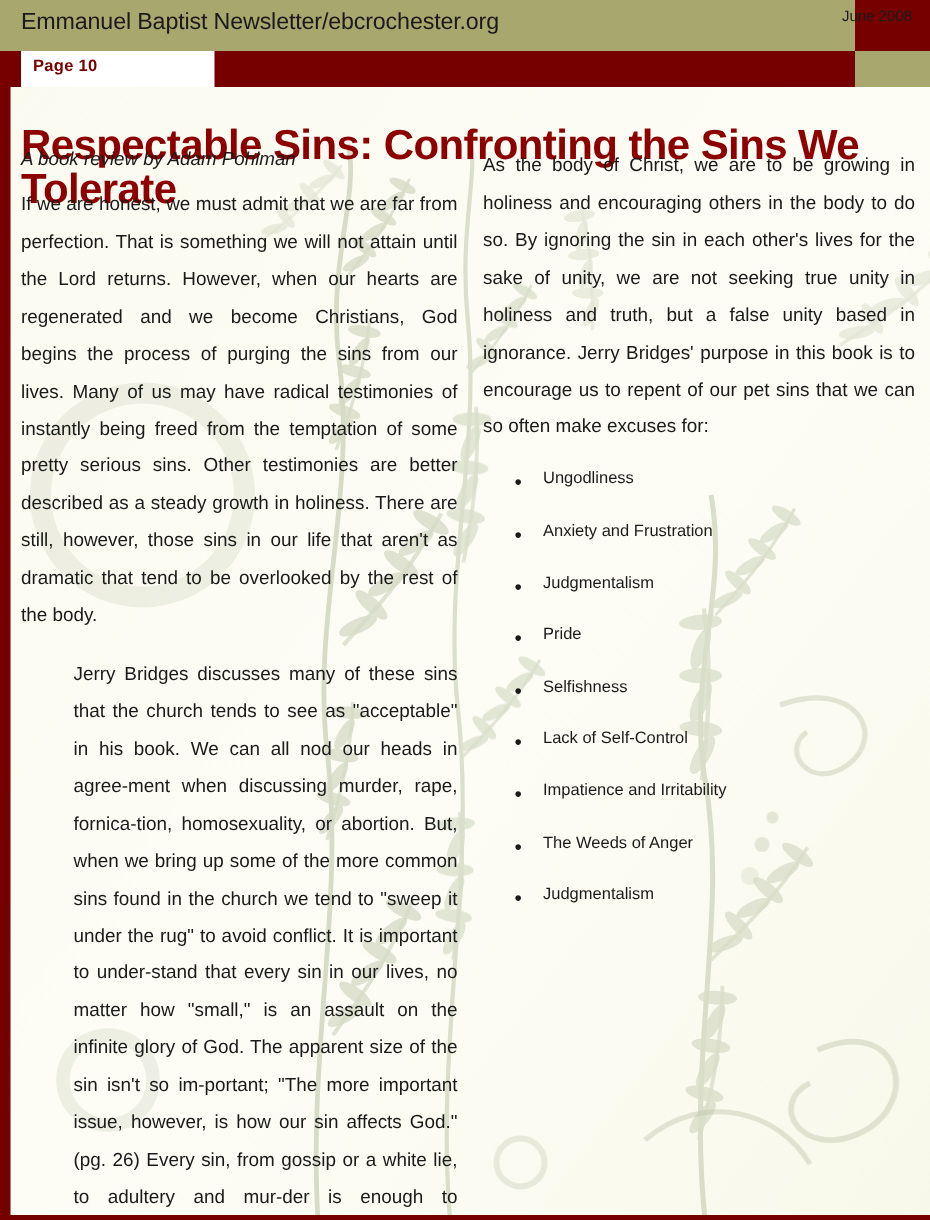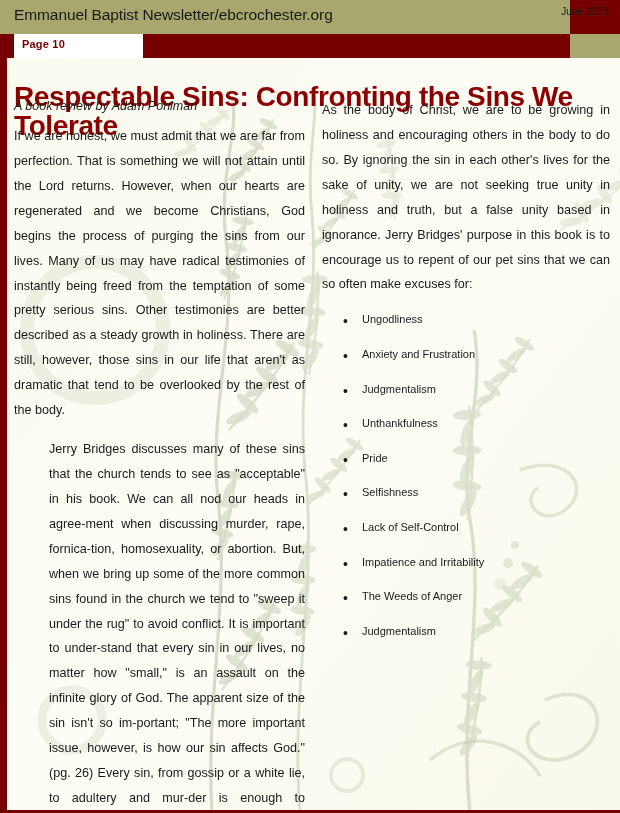--- a/index.html
+++ b/index.html
@@ -286,21 +286,20 @@
     <p>If we are honest, we must admit that we are far from perfection. That is something we will not attain until the Lord returns. However, when our hearts are regenerated and we become Christians, God begins the process of purging the sins from our lives. Many of us may have radical testimonies of instantly being freed from the temptation of some pretty serious sins. Other testimonies are better described as a steady growth in holiness. There are still, however, those sins in our life that aren't as dramatic that tend to be overlooked by the rest of the body.</p>
     <p>Jerry Bridges discusses many of these sins that the church tends to see as "acceptable" in his book. We can all nod our heads in agree-ment when discussing murder, rape, fornica-tion, homosexuality, or abortion. But, when we bring up some of the more common sins found in the church we tend to "sweep it under the rug" to avoid conflict. It is important to under-stand that every sin in our lives, no matter how "small," is an assault on the infinite glory of God. The apparent size of the sin isn't so im-portant; "The more important issue, however, is how our sin affects God." (pg. 26) Every sin, from gossip or a white lie, to adultery and mur-der is enough to condemn us.  "[H]erein lies</p>
   </div>
 
   <div class="col col-right">
     <p>As the body of Christ, we are to be growing in holiness and encouraging others in the body to do so. By ignoring the sin in each other's lives for the sake of unity, we are not seeking true unity in holiness and truth, but a false unity based in ignorance. Jerry Bridges' purpose in this book is to encourage us to repent of our pet sins that we can so often make excuses for:</p>
     <ul class="sinlist">
       <li>Ungodliness</li>
       <li>Anxiety and Frustration</li>
       <li>Judgmentalism</li>
-      <li>Unthankfulness</li>
       <li>Pride</li>
       <li>Selfishness</li>
       <li>Lack of Self-Control</li>
       <li>Impatience and Irritability</li>
       <li>The Weeds of Anger</li>
       <li>Judgmentalism</li>
 
     </ul>
   </div>
 

